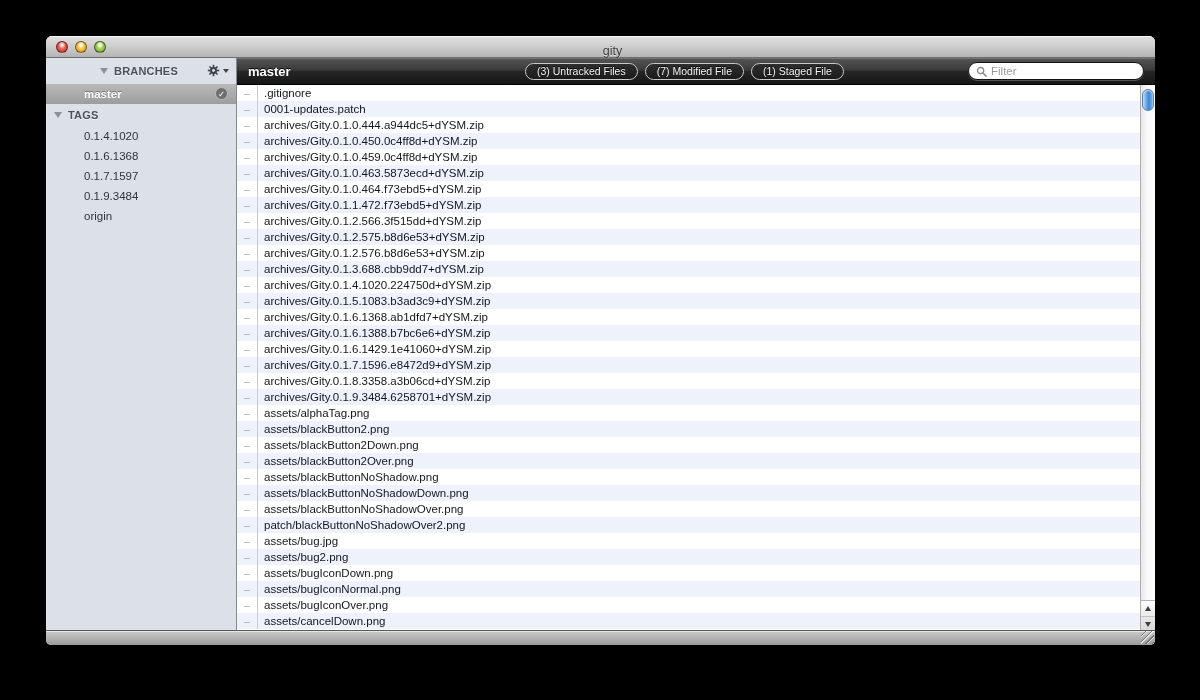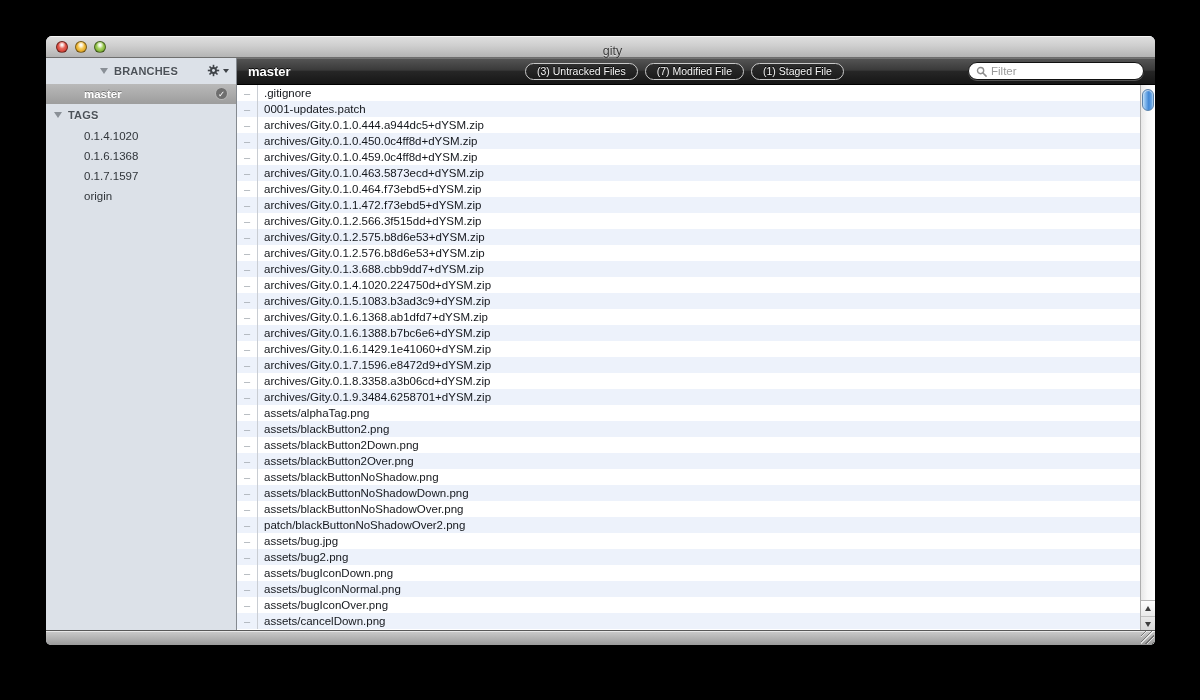--- a/index.html
+++ b/index.html
@@ -115,20 +115,21 @@
             <span>BRANCHES</span>
           </div>
           <div class="side-item selected"><span>master</span><span class="badge">✓</span></div>
           <div class="section-header">
             <span class="tri"></span>
             <span>TAGS</span>
           </div>
           <div class="side-item"><span>0.1.4.1020</span></div>
           <div class="side-item"><span>0.1.6.1368</span></div>
           <div class="side-item"><span>0.1.7.1597</span></div>
+          <div class="side-item"><span>0.1.9.3484</span></div>
           <div class="side-item"><span>origin</span></div>
         </div>
       <div class="gear-wrap">
         <svg width="13" height="13" viewBox="0 0 16 16">
           <g fill="#3f4348">
             <rect x="7" y="1" width="2" height="14"></rect>
             <rect x="1" y="7" width="14" height="2"></rect>
             <rect x="7" y="1" width="2" height="14" transform="rotate(45 8 8)"></rect>
             <rect x="7" y="1" width="2" height="14" transform="rotate(-45 8 8)"></rect>
             <circle cx="8" cy="8" r="4.2"></circle>

